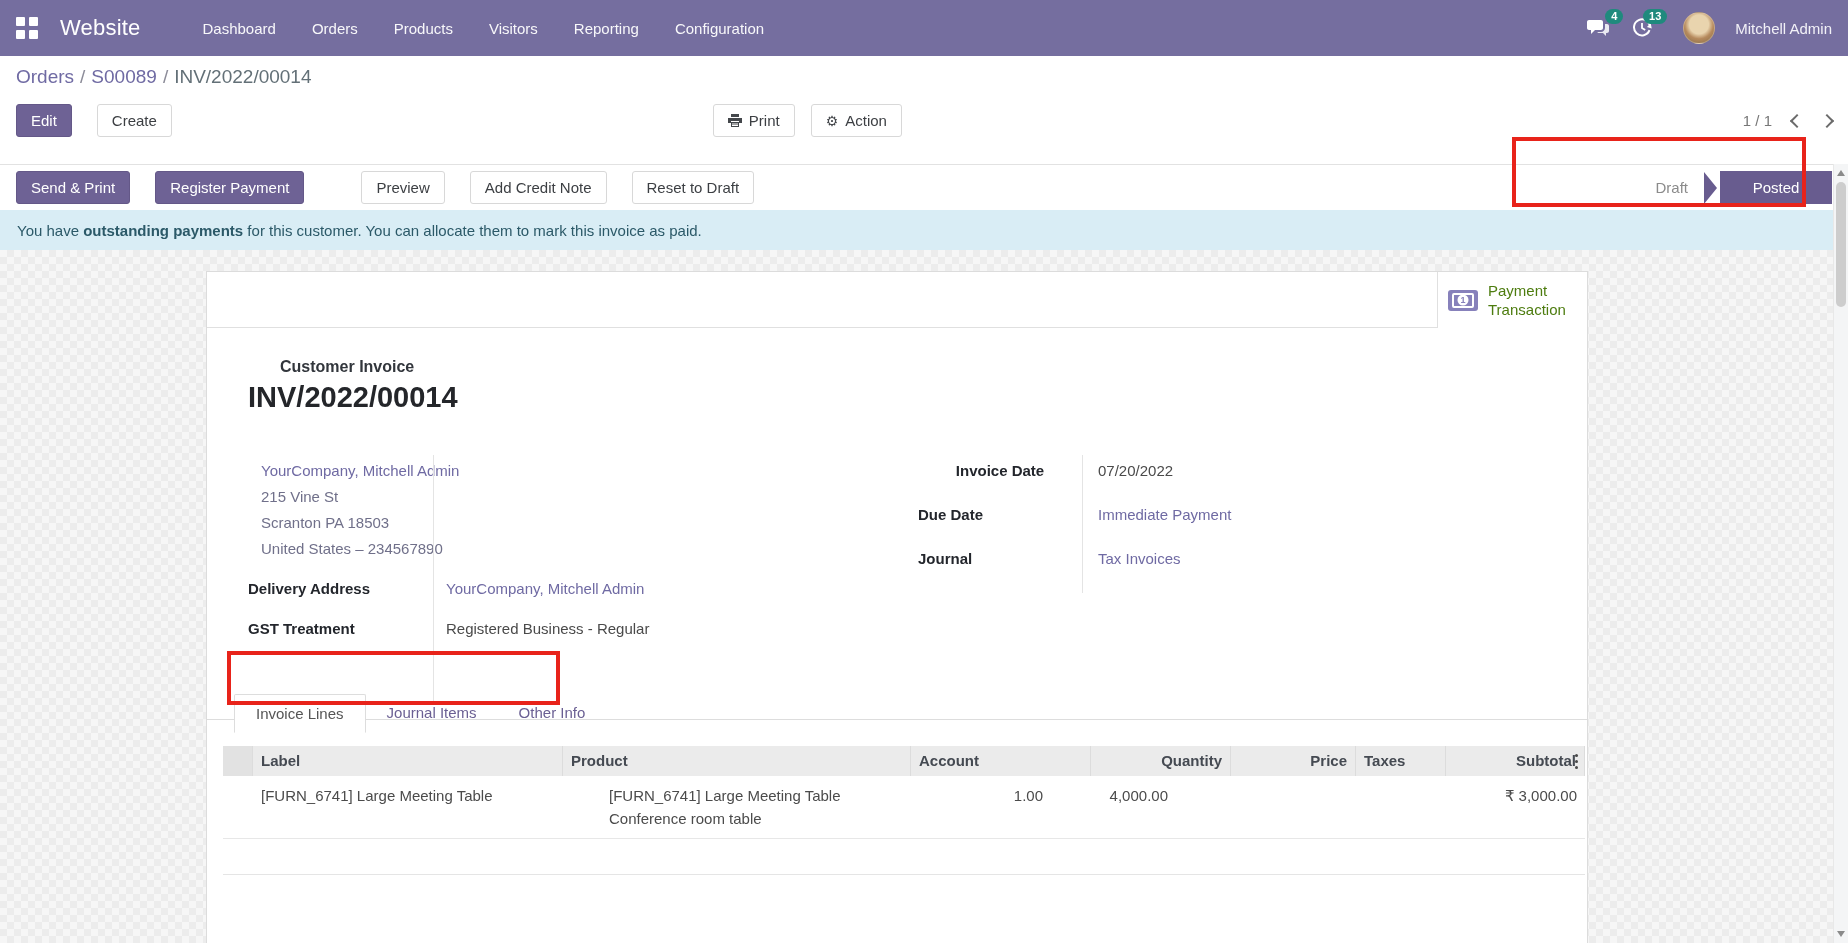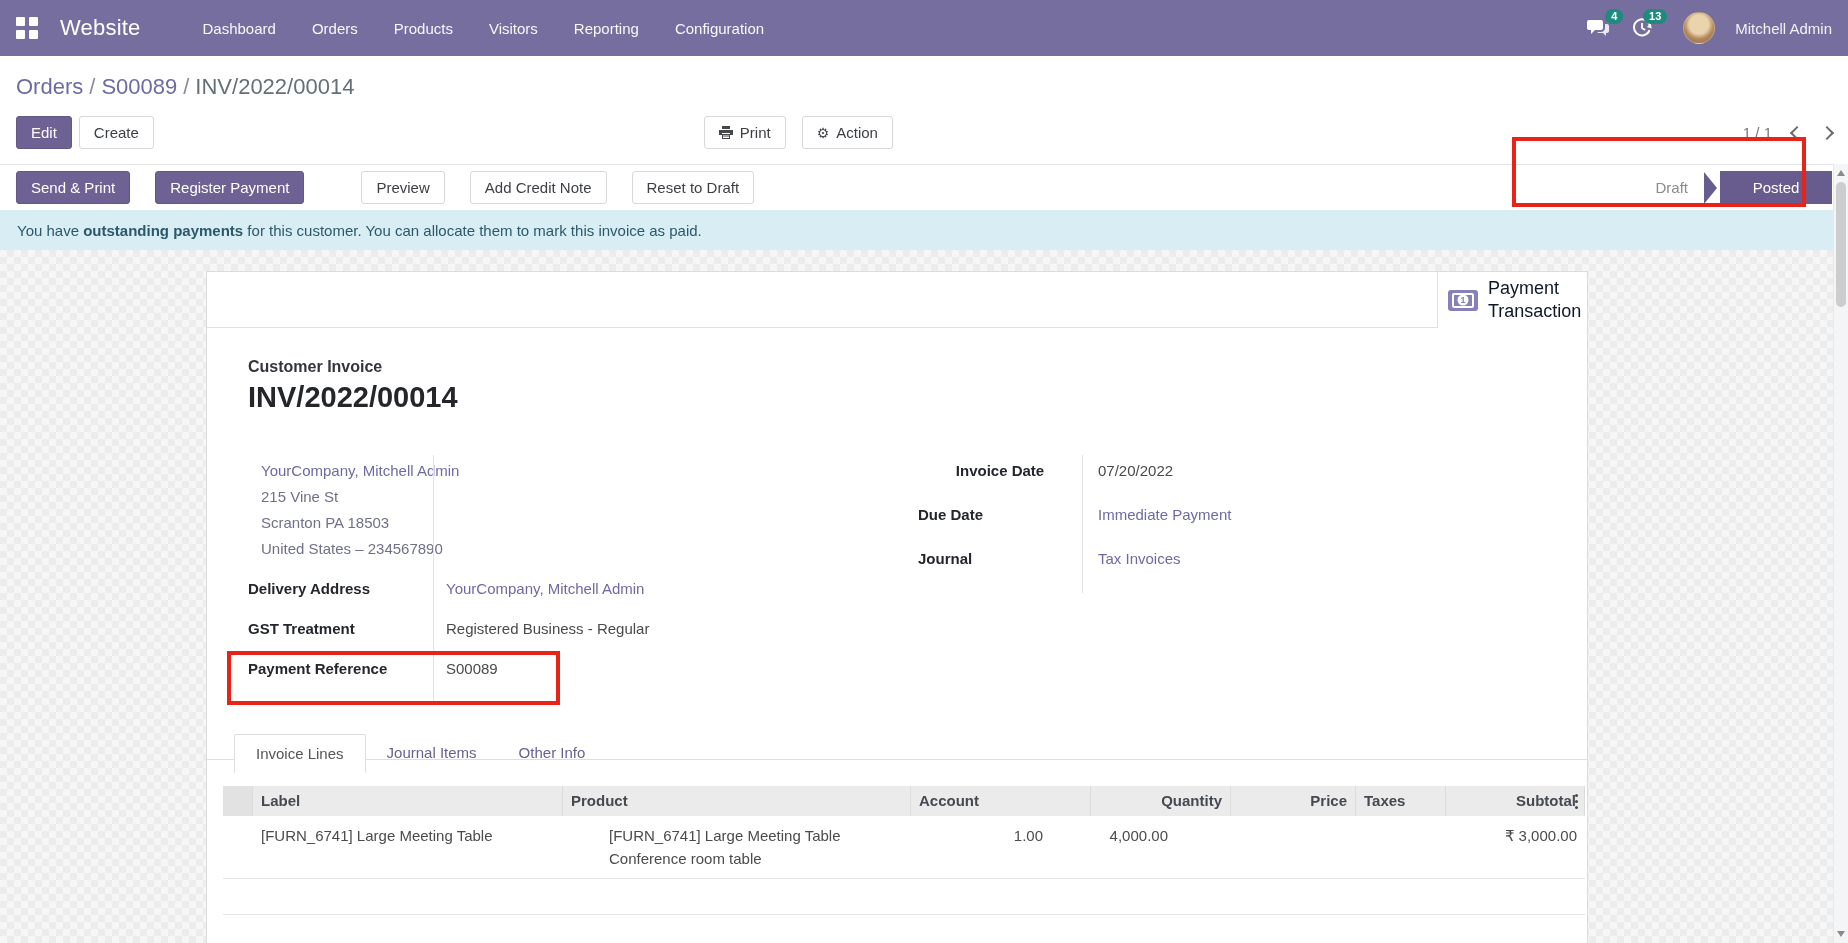--- a/index.html
+++ b/index.html
@@ -14,28 +14,28 @@
   .nav-menu { display:flex; align-items:center; gap:8px; }
   .nav-item { font-size:15px; color:rgba(255,255,255,.95); padding:8px 14px; cursor:pointer; }
   .nav-right { margin-left:auto; display:flex; align-items:center; gap:10px; }
   .sys-icon { position:relative; width:34px; height:30px; display:flex; align-items:center; justify-content:center; cursor:pointer; }
   .badge { position:absolute; top:-4px; right:-8px; background:#1f8a7d; color:#fff; font-size:11px; font-weight:700; border-radius:9px; padding:1px 6px; line-height:13px; }
   .avatar { width:32px; height:32px; border-radius:50%; background:radial-gradient(circle at 50% 38%, #e9d4ae 0 40%, #b68a5d 60%, #7e6743 100%); margin-left:14px; border:1px solid rgba(255,255,255,.25); cursor:pointer; }
   .user-name { font-size:15px; color:#f2f1f7; margin-left:10px; cursor:pointer; }
 
   
   .control-panel { background:#fff; height:108px; padding:0 16px; }
-  .breadcrumb { padding-top:18px; font-size:22px; }
+  .breadcrumb { padding-top:10px; font-size:19px; }
   .breadcrumb a { color:#6f6aa3; text-decoration:none; cursor:pointer; }
   .breadcrumb .sep { color:#8b8b98; padding:0 6px; }
   .breadcrumb .current { color:#637077; }
   .cp-row { display:flex; align-items:center; margin-top:16px; }
   .btn { display:inline-flex; align-items:center; gap:7px; height:33px; padding:0 14px; font-size:15px; border:1px solid #d8d8d8; background:#fff; color:#3c3f43; border-radius:3px; cursor:pointer; white-space:nowrap; }
   .btn-primary { background:#6e6295; border-color:#645888; color:#fff; }
-  .btn-group { display:flex; gap:7px; }
+  .btn-group { display:flex; gap:25px; }
   .cp-center { margin:0 auto; transform:translateX(-150px); display:flex; gap:16px; }
   .pager { display:flex; align-items:center; gap:20px; color:#777; font-size:15px; }
   .chev { width:10px; height:10px; border-left:2px solid #6b6b6b; border-bottom:2px solid #6b6b6b; cursor:pointer; }
   .chev.left { transform:rotate(45deg); }
   .chev.right { transform:rotate(225deg); }
   .gear-glyph { font-family:"DejaVu Sans",sans-serif; font-size:14px; color:#44474b; }
 
   
   .statusbar { height:46px; background:#fff; border-top:1px solid #e2e2e2; display:flex; align-items:center; padding:0 16px; }
   .sb-left { display:flex; gap:25px; align-items:center; }
@@ -55,24 +55,24 @@
     background-image:linear-gradient(45deg,#ececec 25%,transparent 25%,transparent 75%,#ececec 75%),
                      linear-gradient(45deg,#ececec 25%,transparent 25%,transparent 75%,#ececec 75%);
     background-size:14px 14px; background-position:0 0,7px 7px; }
   .sheet { position:absolute; left:206px; top:21px; width:1382px; height:760px; background:#fff; border:1px solid #dcdcdc; border-bottom:none; }
 
   .statrow { position:relative; height:56px; border-bottom:1px solid #e0e0e0; }
   .stat-btn { position:absolute; right:0; top:0; width:150px; height:56px; border-left:1px solid #e0e0e0; display:flex; align-items:center; gap:10px; padding:0 10px; cursor:pointer; background:#fff; }
   .bn-icon { position:relative; width:30px; height:21px; background:#8781bb; border-radius:3px; flex:none; }
   .bn-icon::before { content:""; position:absolute; inset:3px 4px; border:2px solid #fff; border-radius:2px; }
   .bn-icon::after { content:"1"; position:absolute; left:50%; top:50%; transform:translate(-50%,-50%); width:11px; height:11px; background:#fff; border-radius:50%; color:#8781bb; font-size:9px; font-weight:700; text-align:center; line-height:11px; }
-  .stat-label { font-size:18px; color:#0f172a; line-height:1.3; }
+  .stat-label { font-size:15px; color:#4d7c0f; line-height:1.3; }
 
   .sheet-body { padding:0 0 0 41px; }
-  .doc-type { margin-top:30px; font-size:16px; font-weight:700; color:#32363c; }
+  .doc-type { margin-top:30px; font-size:16px; font-weight:700; color:#32363c;margin-left:32px; }
   .doc-number { margin-top:5px; font-size:29px; font-weight:700; color:#24262a; }
 
   .fields { position:relative; display:flex; margin-top:44px; }
   .vline { position:absolute; width:1px; background:#e4e4e4; }
   .vline.l1 { left:185px; top:-3px; height:246px; }
   .vline.l2 { left:834px; top:-3px; height:138px; }
   .fcol1 { width:670px; }
   .fcol2 { flex:1; }
   .frow { display:flex; margin-bottom:14px; }
   .flabel { width:185px; font-size:15px; font-weight:700; color:#23262c; line-height:26px; flex:none; }
@@ -243,24 +243,20 @@
                 <div class="addr">United States – 234567890</div>
               </div>
             </div>
             <div class="frow">
               <div class="flabel">Delivery Address</div>
               <div class="fvalue"><span class="link">YourCompany, Mitchell Admin</span></div>
             </div>
             <div class="frow">
               <div class="flabel">GST Treatment</div>
               <div class="fvalue">Registered Business - Regular</div>
-            </div>
-            <div class="frow">
-              <div class="flabel">Payment Reference</div>
-              <div class="fvalue">S00089</div>
             </div>
           </div>
 
           <div class="fcol2">
             <div class="frow" style="margin-bottom:18px;text-align:center;">
               <div class="flabel">Invoice Date</div>
               <div class="fvalue">07/20/2022</div>
             </div>
             <div class="frow" style="margin-bottom:18px;">
               <div class="flabel">Due Date</div>

